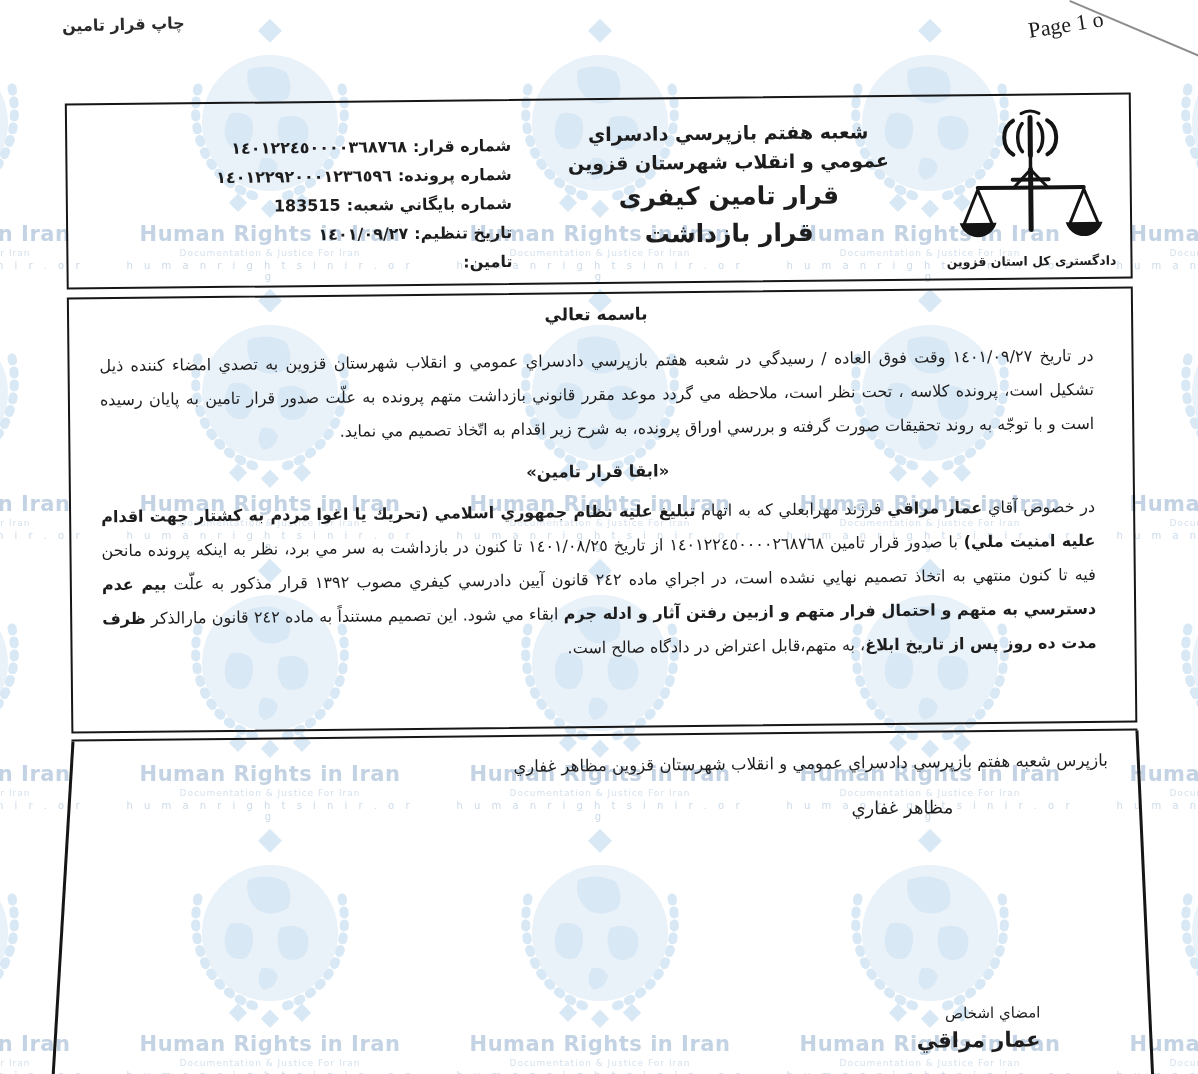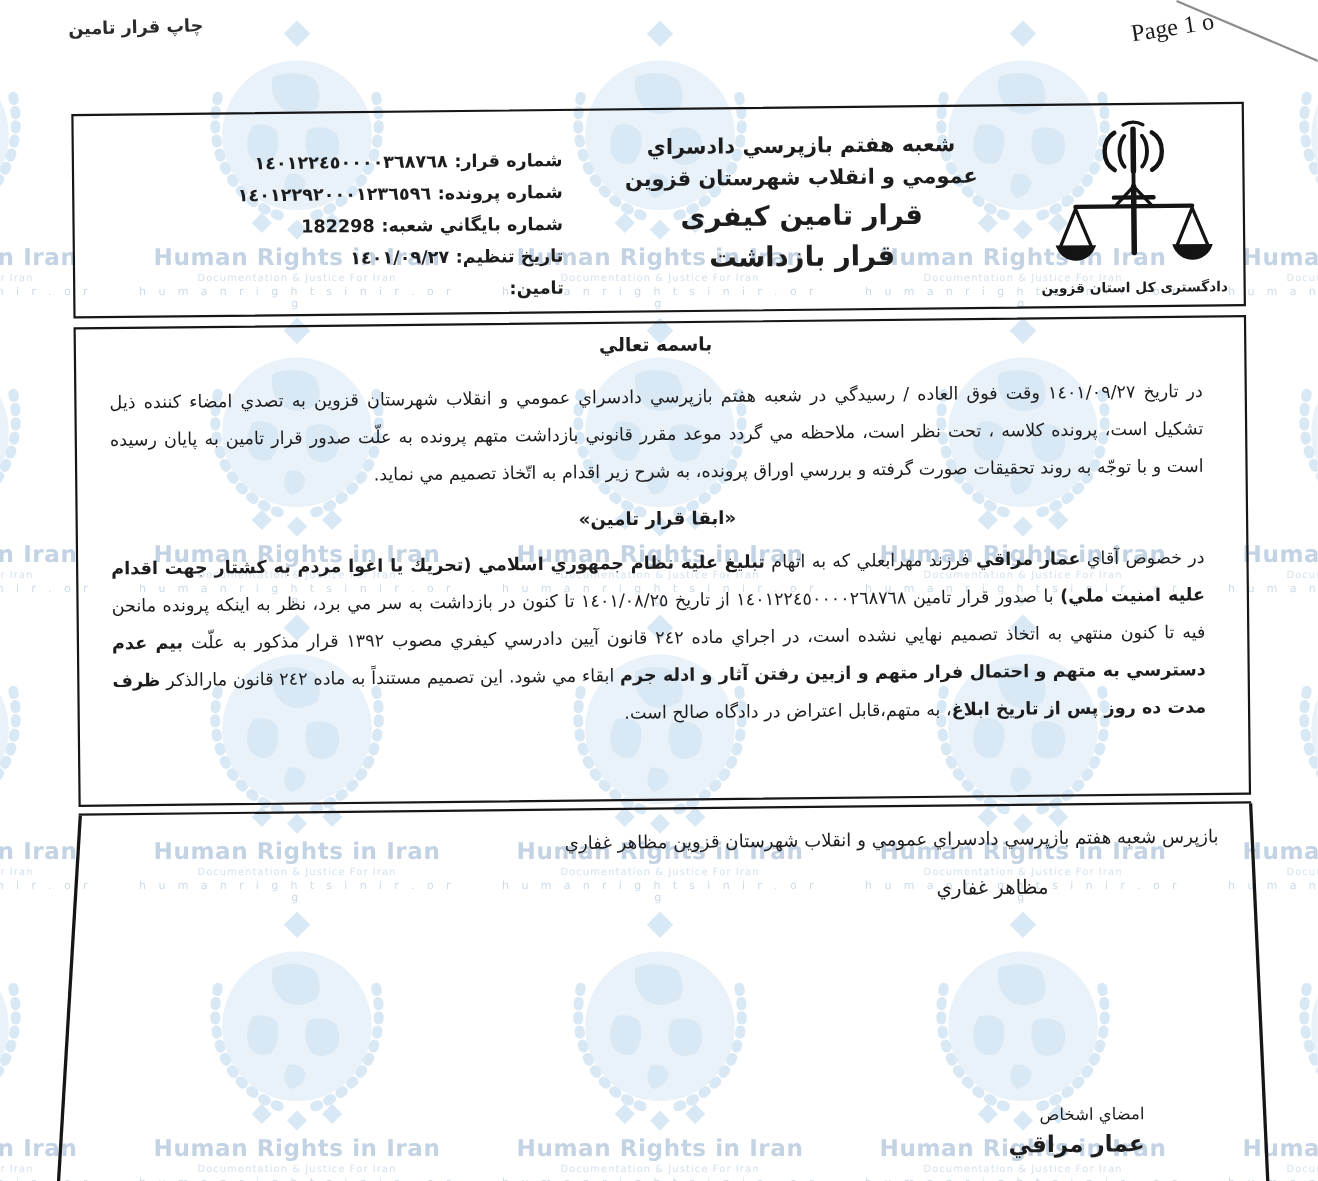--- a/index.html
+++ b/index.html
@@ -624,21 +624,21 @@
       <div class="header-center">
         <div class="hc-line">شعبه هفتم بازپرسي دادسراي</div>
         <div class="hc-line">عمومي و انقلاب شهرستان قزوین</div>
         <div class="hc-big">قرار تامین کیفری</div>
         <div class="hc-big">قرار بازداشت</div>
       </div>
 
       <div class="header-fields">
         <div class="hf-row"><span>شماره قرار:</span><span class="v">١٤٠١٢٢٤٥٠٠٠٠٣٦٨٧٦٨</span></div>
         <div class="hf-row"><span>شماره پرونده:</span><span class="v">١٤٠١٢٢٩٢٠٠٠١٢٣٦٥٩٦</span></div>
-        <div class="hf-row"><span>شماره بایگاني شعبه:</span><span class="v">182298</span></div>
+        <div class="hf-row"><span>شماره بایگاني شعبه:</span><span class="v">183515</span></div>
         <div class="hf-row"><span>تاریخ تنظیم:</span><span class="v">١٤٠١/٠٩/٢٧</span></div>
         <div class="hf-row"><span>تامین:</span><span class="v"></span></div>
       </div>
     </div>
 
     <div class="box body-box">
       <div class="basmala">باسمه تعالي</div>
       <p class="para"><span>در تاریخ ١٤٠١/٠٩/٢٧ وقت فوق العاده / رسیدگي در شعبه هفتم بازپرسي دادسراي عمومي و انقلاب شهرستان قزوین به تصدي امضاء کننده ذیل تشکیل است، پرونده کلاسه ، تحت نظر است، ملاحظه مي گردد موعد مقرر قانوني بازداشت متهم پرونده به علّت صدور قرار تامین به پایان رسیده است و با توجّه به روند تحقیقات صورت گرفته و بررسي اوراق پرونده، به شرح زیر اقدام به اتّخاذ تصمیم مي نماید.</span></p>
       <div class="sec-title">«ابقا قرار تامین»</div>
       <p class="para"><span>در خصوص آقاي </span><span style="font-weight: bold;">عمار مراقي</span><span> فرزند مهرابعلي که به اتهام  </span><span style="font-weight: bold;">تبلیغ علیه نظام جمهوري اسلامي (تحریك یا اغوا مردم به کشتار جهت اقدام علیه امنیت ملي)</span><span> با صدور قرار تامین ١٤٠١٢٢٤٥٠٠٠٠٢٦٨٧٦٨ از تاریخ ١٤٠١/٠٨/٢٥ تا کنون در بازداشت به سر مي برد، نظر به اینکه پرونده مانحن فیه تا کنون منتهي به اتخاذ تصمیم نهایي نشده است، در اجراي ماده ٢٤٢ قانون آیین دادرسي کیفري مصوب ١٣٩٢ قرار مذکور به علّت </span><span style="font-weight: bold;">بیم عدم دسترسي به متهم و احتمال فرار متهم و ازبین رفتن آثار و ادله جرم</span><span> ابقاء مي شود. این تصمیم مستنداً به ماده ٢٤٢ قانون مارالذکر </span><span style="font-weight: bold;">ظرف مدت ده روز پس از تاریخ ابلاغ</span><span>، به متهم،قابل اعتراض در دادگاه صالح است.</span></p>

